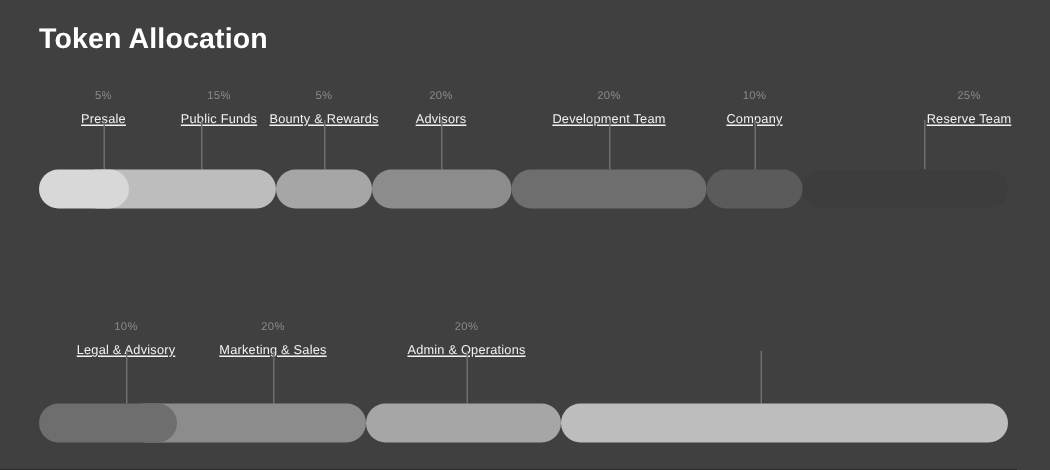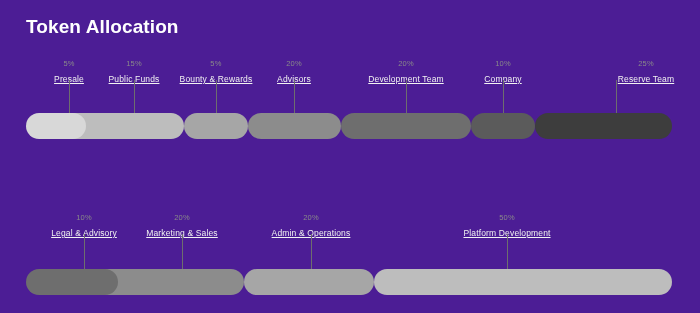--- a/index.html
+++ b/index.html
@@ -11,21 +11,21 @@
     width: 700px;
     height: 313px;
     overflow: hidden;
     font-family: "Liberation Sans", sans-serif;
     color: #ffffff;
     position: relative;
   }
   .page {
     position: absolute;
     inset: 0;
-    background: #4c1d95;
+    background: #404040;
   }
   .section {
     position: absolute;
     left: 0;
     width: 700px;
   }
   .section-title {
     position: absolute;
     font-size: 19px;
     font-weight: bold;
@@ -86,21 +86,21 @@
   <div class="section" style="top:0;height:160px;">
     <div class="section-title" style="left:26px; top:16px;">Token Allocation</div>
 
     <div class="labels" style="top:0;">
 
     <div class="label-group" style="left: 69px; top: 58px;">
           <div class="label-pct">5%</div>
           <div class="label-name">Presale</div>
         </div>
         <div class="tick" style="left: 69px; top: 80px; height: 33px; background: rgb(110, 110, 110);"></div>
-        <div class="label-group" style="left: 134px; top: 58px;">
+        <div class="label-group" style="left: 146px; top: 58px;">
           <div class="label-pct">15%</div>
           <div class="label-name">Public Funds</div>
         </div>
         <div class="tick" style="left: 134px; top: 80px; height: 33px; background: rgb(110, 110, 110);"></div>
         <div class="label-group" style="left: 216px; top: 58px;">
           <div class="label-pct">5%</div>
           <div class="label-name">Bounty &amp; Rewards</div>
         </div>
         <div class="tick" style="left: 216px; top: 80px; height: 33px; background: rgb(110, 110, 110);"></div>
         <div class="label-group" style="left: 294px; top: 58px;">
@@ -147,24 +147,20 @@
         <div class="label-group" style="left: 182px; top: 52px;">
           <div class="label-pct">20%</div>
           <div class="label-name">Marketing &amp; Sales</div>
         </div>
         <div class="tick" style="left: 182px; top: 74px; height: 35px; background: rgb(110, 110, 110);"></div>
         <div class="label-group" style="left: 311px; top: 52px;">
           <div class="label-pct">20%</div>
           <div class="label-name">Admin &amp; Operations</div>
         </div>
         <div class="tick" style="left: 311px; top: 74px; height: 35px; background: rgb(110, 110, 110);"></div>
-        <div class="label-group" style="left: 507px; top: 52px;">
-          <div class="label-pct">50%</div>
-          <div class="label-name">Platform Development</div>
-        </div>
         <div class="tick" style="left: 507px; top: 74px; height: 35px; background: rgb(110, 110, 110);"></div>
       </div>
 
     <div class="bar" style="left:26px; top:109px; width:646px;">
     <div class="seg" title="50% Platform Development" style="left: 348px; width: 298px; background: rgb(189, 189, 189);"></div>
         <div class="seg" title="20% Admin &amp; Operations" style="left: 218px; width: 130px; background: rgb(166, 166, 166);"></div>
         <div class="seg" title="20% Marketing &amp; Sales" style="left: 58px; width: 160px; background: rgb(140, 140, 140);"></div>
         <div class="seg" title="10% Legal &amp; Advisory" style="left: 0px; width: 92px; background: rgb(110, 110, 110);"></div>
       </div>
   </div>

